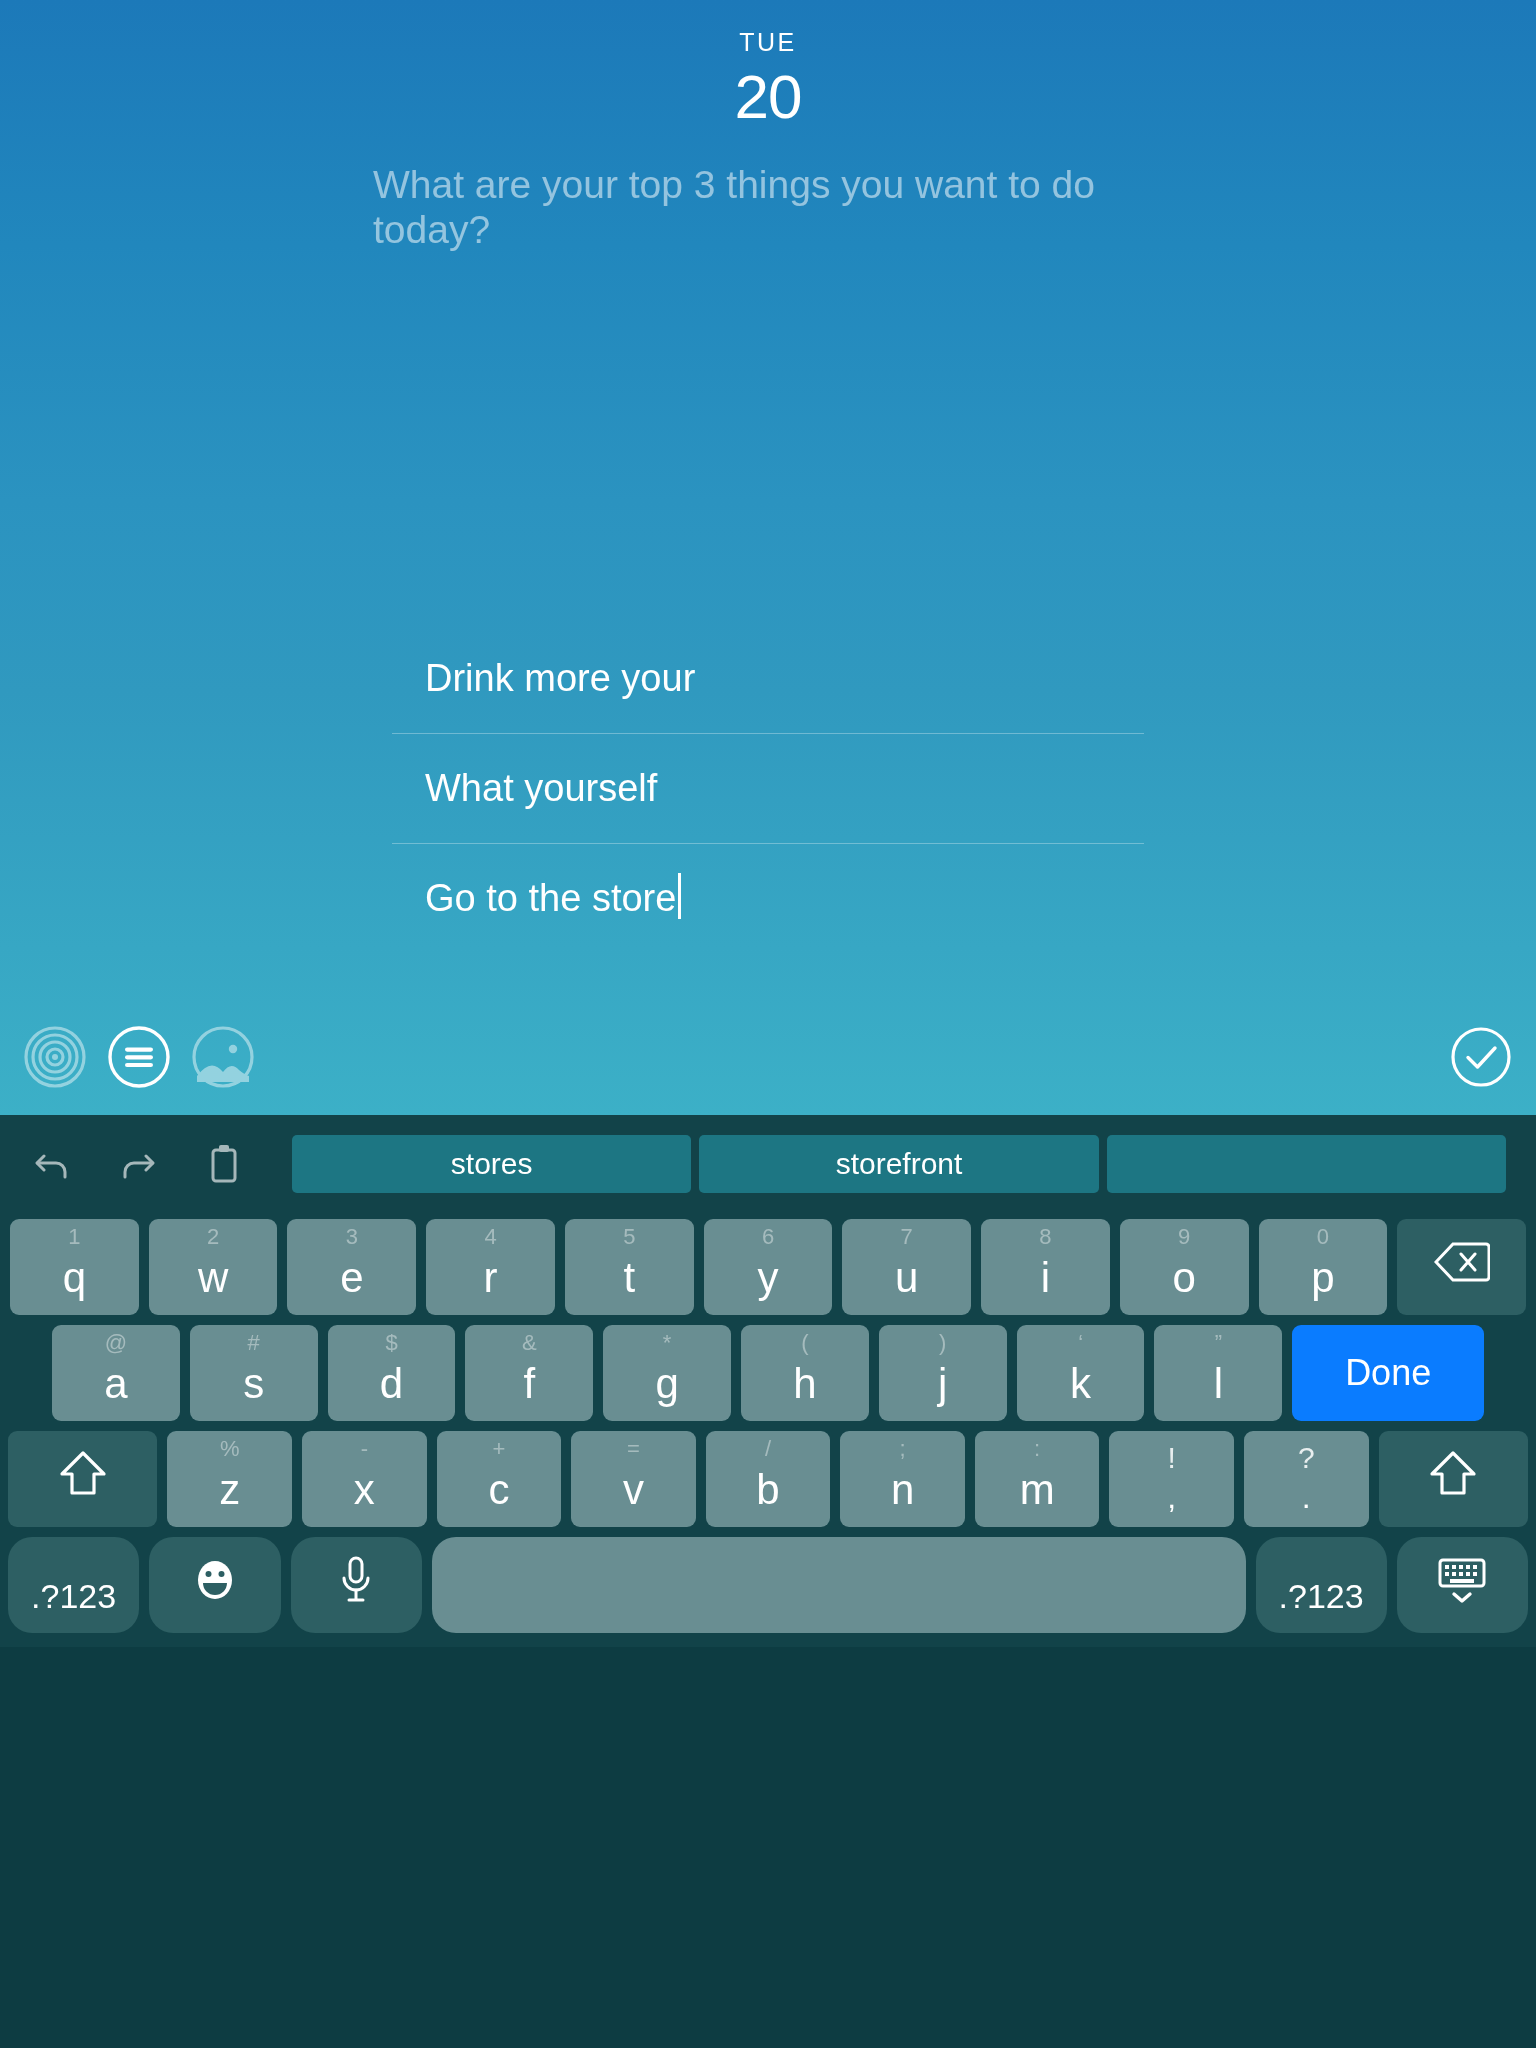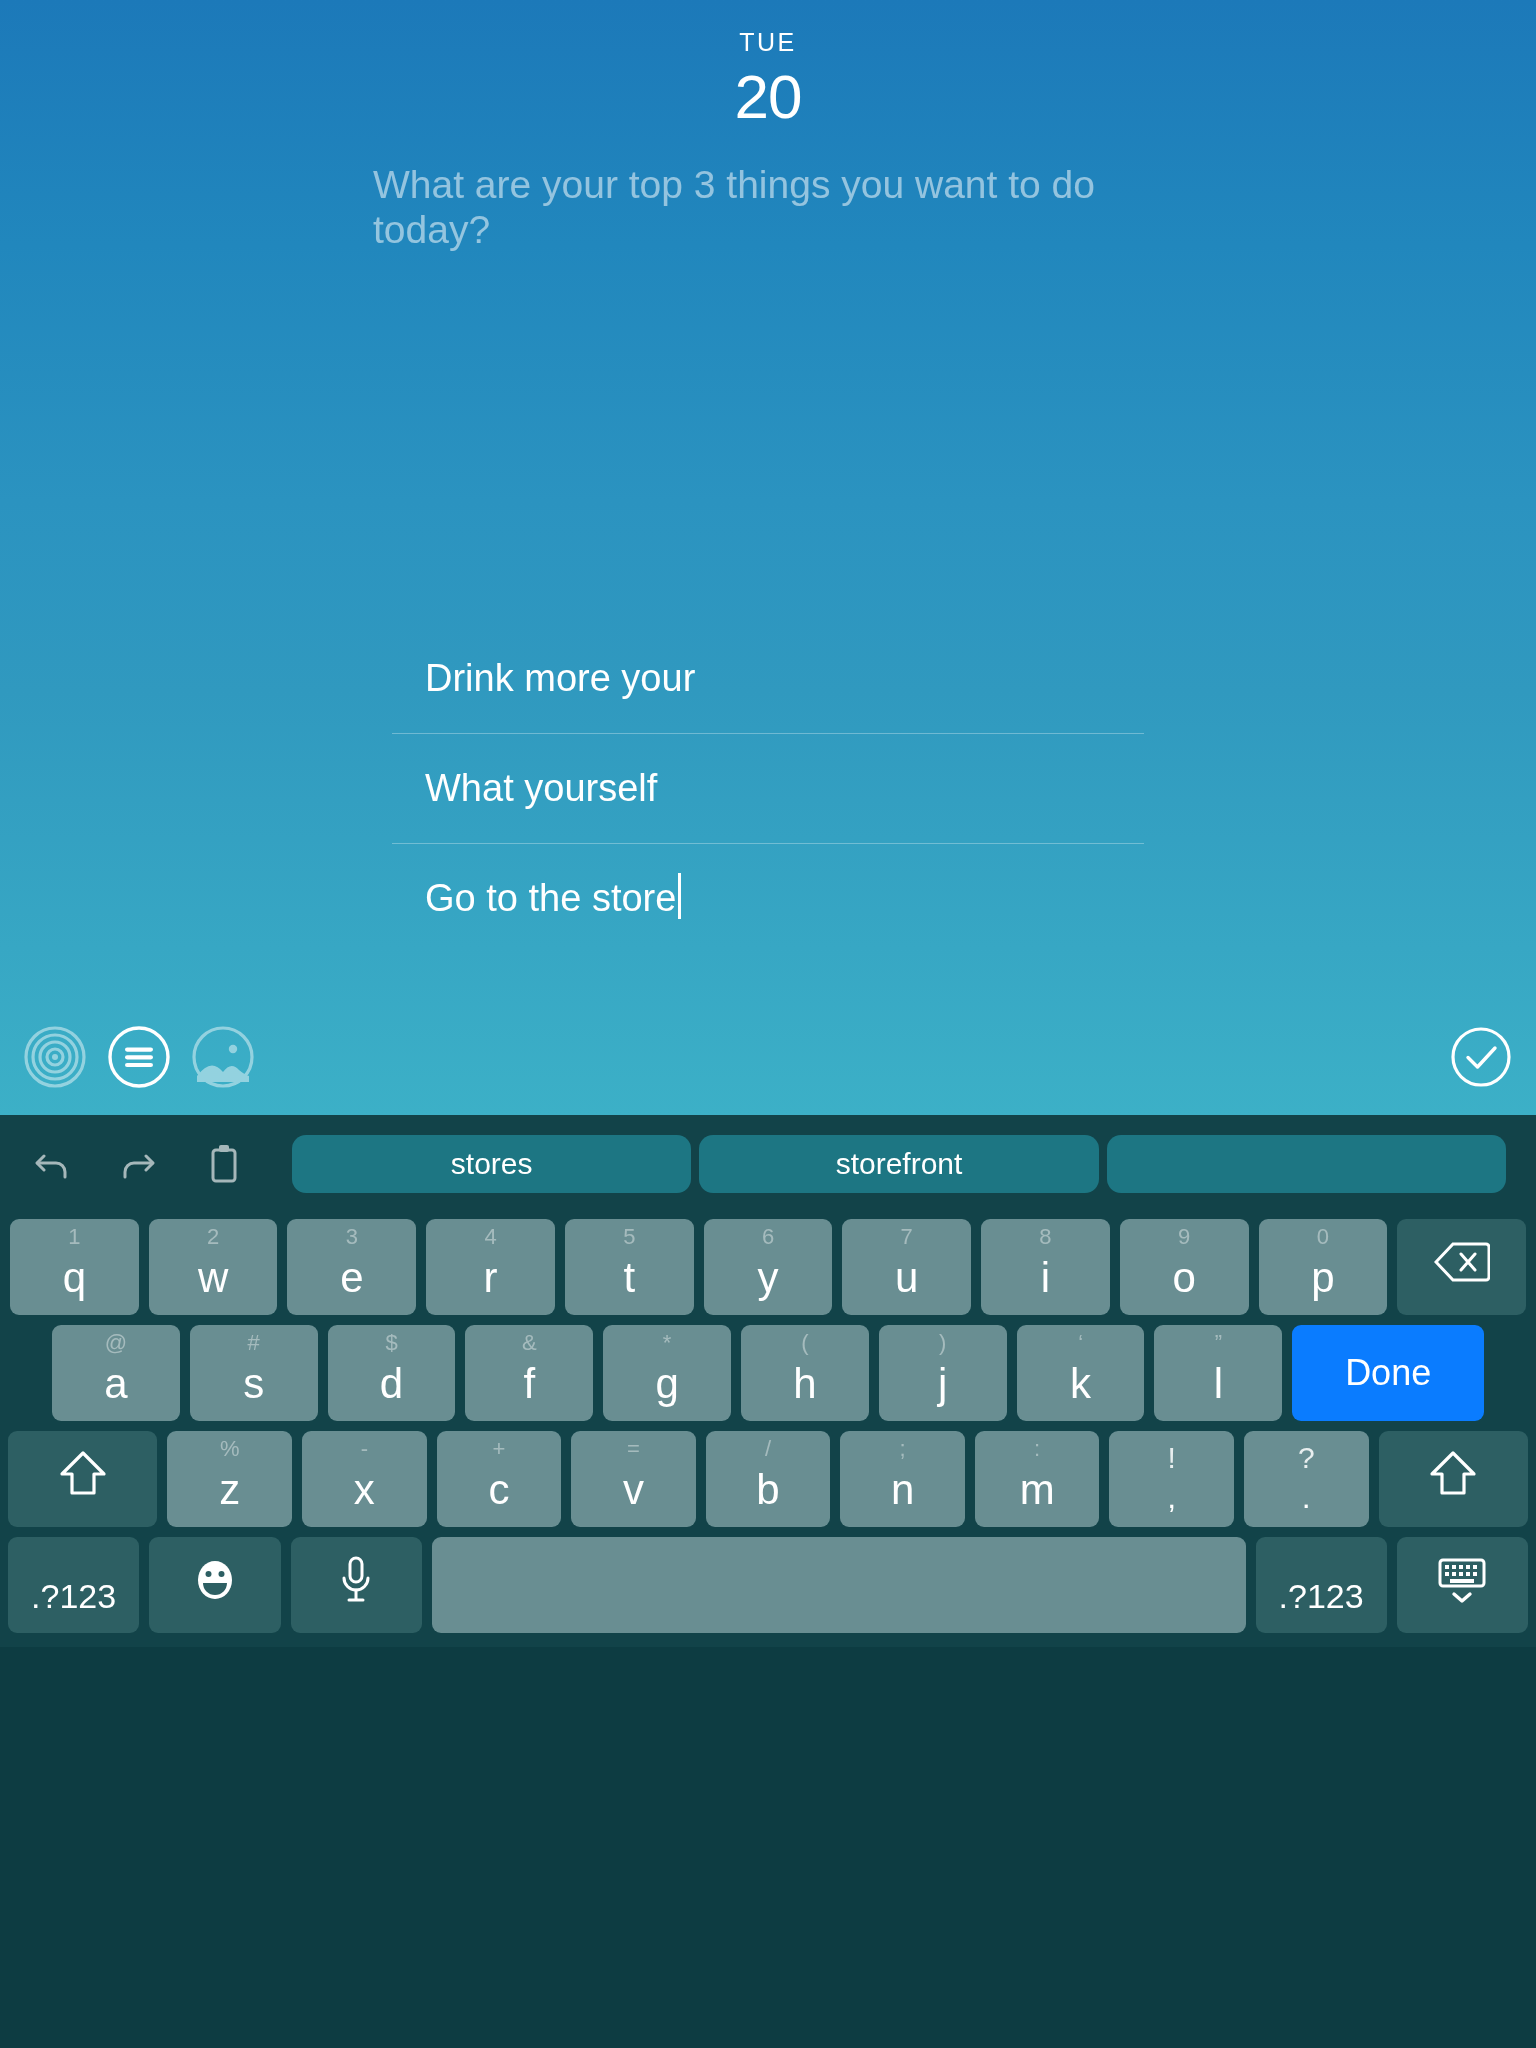--- a/index.html
+++ b/index.html
@@ -109,21 +109,21 @@
     padding:0 30px;
     gap:0;
   }
   .sugg-icons{ display:flex; align-items:center; gap:42px; margin-right:46px; }
   .sugg-icon{ width:44px; height:48px; display:flex; align-items:center; justify-content:center; opacity:0.62; }
   .sugg-list{ display:flex; gap:8px; flex:1; }
   .sugg{
     flex:1;
     height:58px;
     background:#1d7683;
-    border-radius:14px;
+    border-radius:5px;
     display:flex; align-items:center; justify-content:center;
     color:#ffffff;
     font-size:30px;
   }
 
   .rows{ display:flex; flex-direction:column; gap:10px; padding:6px 8px 14px 8px; }
   .krow{ display:flex; gap:10px; justify-content:center; }
 
   .key{
     position:relative;
@@ -150,21 +150,21 @@
   .key.blue .main{ top:0; }
   .key.wide15{ flex:1.5; }
   .key.wide12{ flex:1.2; }
   .key.space{ flex:6.2; }
   .key.icononly .main{ top:0; }
   .key.punct .sub{ top:12px; font-size:30px; color:rgba(255,255,255,0.85); }
   .key.punct .main{ top:18px; font-size:32px; }
 
   .row1{ padding:0 2px; }
   .row2{ padding:0 44px; }
-  .row4 .key{ height:96px; }
+  .row4 .key{ height:96px;border-radius:24px; }
 </style>
 </head>
 <body>
 
 <div id="app">
 
   <div class="note-surface">
 
     <div class="date-block">
       <div class="date-weekday">TUE</div>

